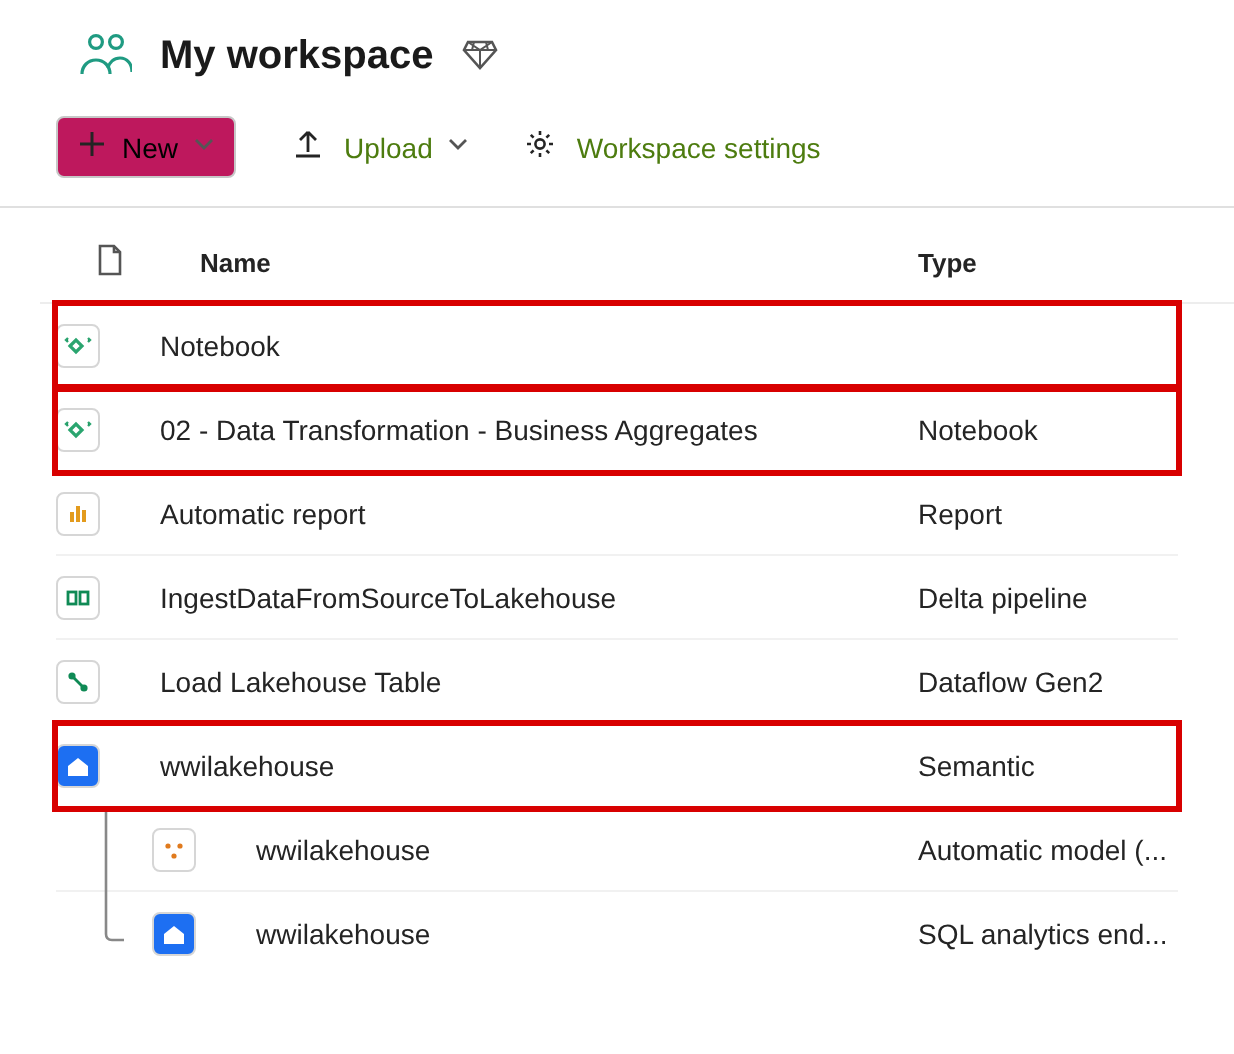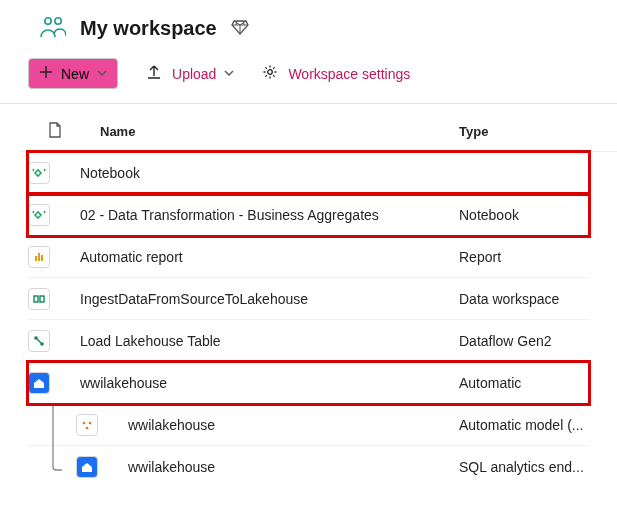--- a/index.html
+++ b/index.html
@@ -27,32 +27,32 @@
     padding: 6px 28px 14px 28px;
     border-bottom: 1px solid #e0e0e0;
   }
   .btn-new {
     display: inline-flex;
     align-items: center;
     gap: 8px;
     border: 1px solid #c7c7c7;
     border-radius: 4px;
     padding: 6px 10px;
-    background: #ec4899;
+    background: #be185d;
     cursor: pointer;
     font-size: 14px;
     font-family: inherit;
   }
   .btn-new .chev { font-size: 10px; color: #555; }
   .tb-link {
     display: inline-flex;
     align-items: center;
     gap: 10px;
     cursor: pointer;
-    color: #be185d;
+    color: #4d7c0f;
   }
   .tb-link .chev { font-size: 10px; color: #555; margin-left: -2px;}
   .list-header {
     display: flex;
     align-items: center;
     padding: 18px 28px 10px 28px;
     font-weight: 600;
     color: #242424;
     border-bottom: 1px solid #ededed;
     font-size: 13px;
@@ -209,21 +209,21 @@
   <div class="row">
     <div class="col-icon">
         <span class="item-icon">
       <svg width="14" height="14" viewBox="0 0 14 14" fill="none">
             <rect x="2" y="4" width="4" height="6" stroke="#0f8a55" stroke-width="1.4"></rect>
             <rect x="8" y="4" width="4" height="6" stroke="#0f8a55" stroke-width="1.4"></rect>
           </svg>
     </span>
       </div>
     <div class="col-name">IngestDataFromSourceToLakehouse</div>
-    <div class="col-type">Data workspace</div>
+    <div class="col-type">Delta pipeline</div>
   </div>
 
   <div class="row">
     <div class="col-icon">
         <span class="item-icon">
       <svg width="14" height="14" viewBox="0 0 14 14" fill="none">
             <circle cx="4" cy="4" r="1.8" fill="#0f8a55"></circle>
             <circle cx="10" cy="10" r="1.8" fill="#0f8a55"></circle>
             <path d="M5 5l4 4" stroke="#0f8a55" stroke-width="1.4"></path>
           </svg>
@@ -235,21 +235,21 @@
 
   <div class="row highlight">
     <div class="col-icon">
         <span class="item-icon" style="background:#1d6ff2">
       <svg width="14" height="14" viewBox="0 0 14 14">
             <path d="M2 7l5-4 5 4v5H2V7z" fill="#fff"></path>
           </svg>
     </span>
       </div>
     <div class="col-name">wwilakehouse</div>
-    <div class="col-type">Automatic</div>
+    <div class="col-type">Semantic</div>
   </div>
 
   <div class="row child">
     <div class="child-indent">
       <span class="tree-line">
         <svg width="14" height="42">
             <path d="M3 0v42" stroke="#888" stroke-width="1.3" fill="none"></path>
           </svg>
       </span>
     </div>

